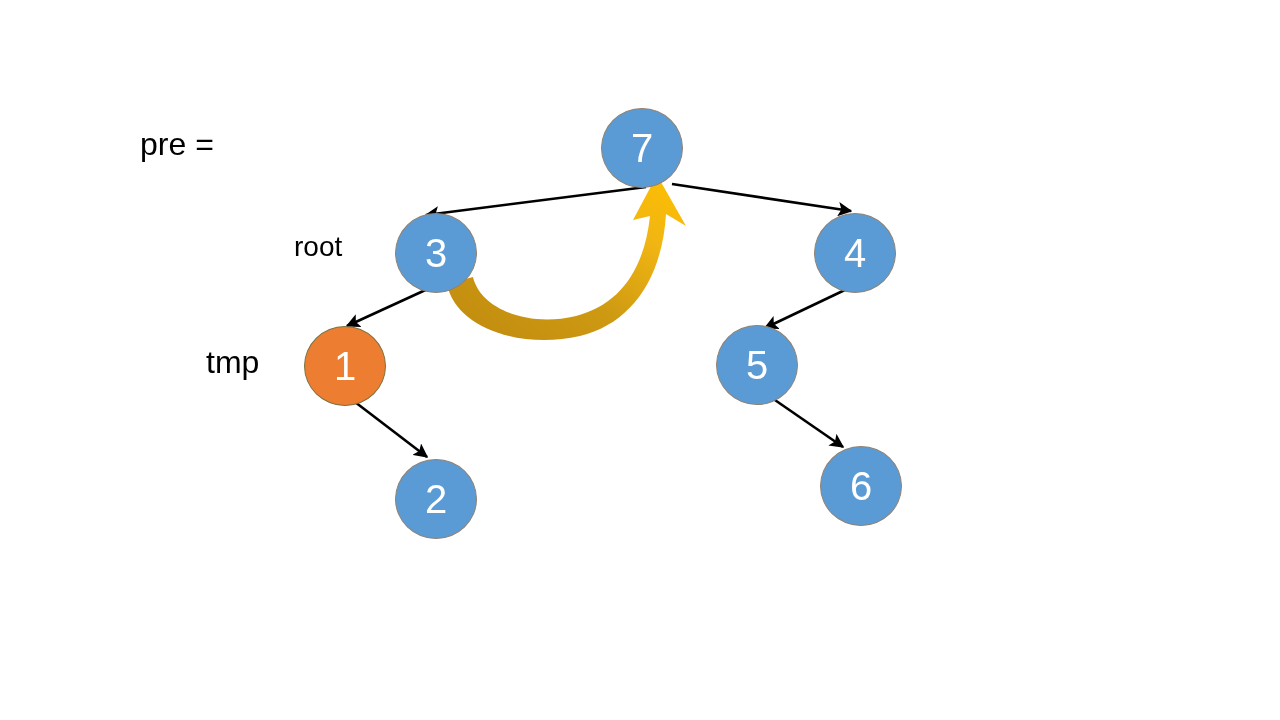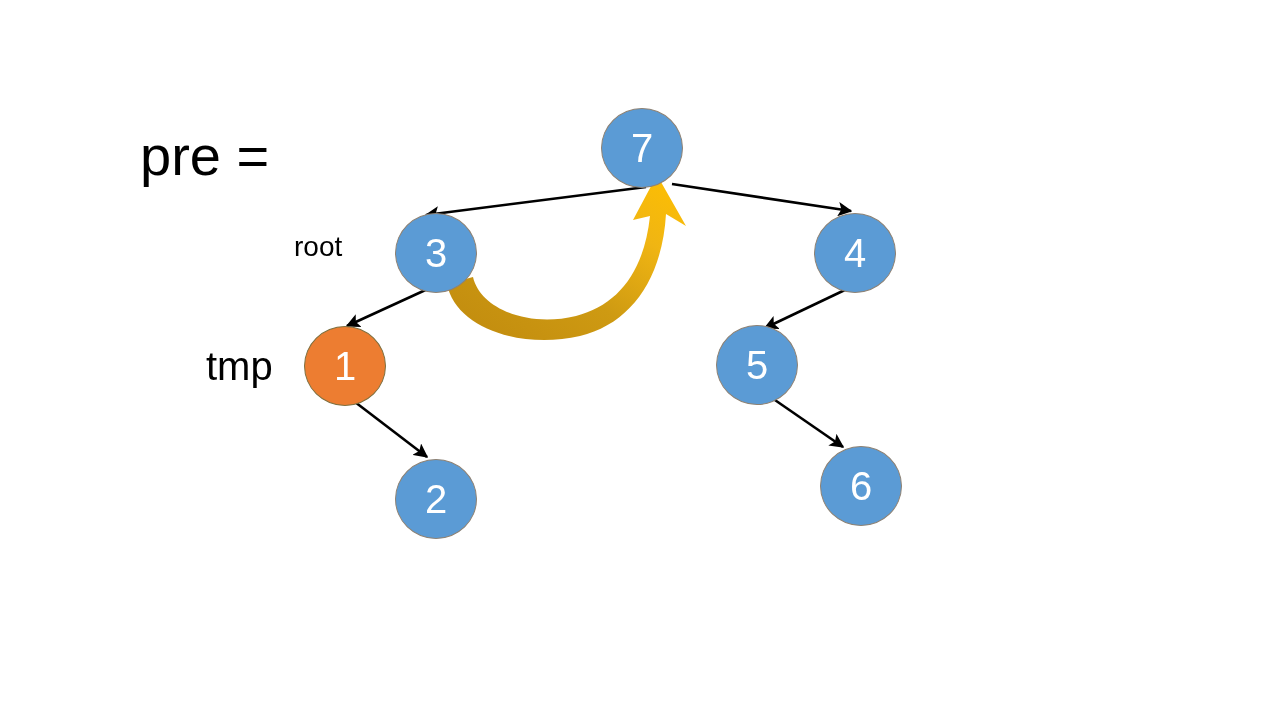--- a/index.html
+++ b/index.html
@@ -93,25 +93,25 @@
                L 686 226
                L 657 175
                L 633 220
                L 650 216
                C 644 272, 618 305, 576 316
                C 527 328, 480 308, 473 277
                Z" fill="url(#goldGrad)" stroke="none"></path>
     </g>
   </svg>
 
-  <div class="text-label" style="left:140px; top:128px; font-size:56px;">pre =</div>
+  <div class="text-label" style="left:140px; top:128px; font-size:32px;">pre =</div>
 
   <div class="text-label" style="left:294px; top:233px; font-size:28px;">root</div>
 
-  <div class="text-label" style="left:206px; top:346px; font-size:40px;">tmp</div>
+  <div class="text-label" style="left:206px; top:346px; font-size:32px;">tmp</div>
 
   <div class="node node-blue" style="left:601px; top:108px; width:82px; height:80px;">
     <span class="node-label" style="font-size:40px;">7</span>
   </div>
 
   <div class="node node-blue" style="left:395px; top:213px; width:82px; height:80px;">
     <span class="node-label" style="font-size:40px;">3</span>
   </div>
 
   <div class="node node-blue" style="left:814px; top:213px; width:82px; height:80px;">

